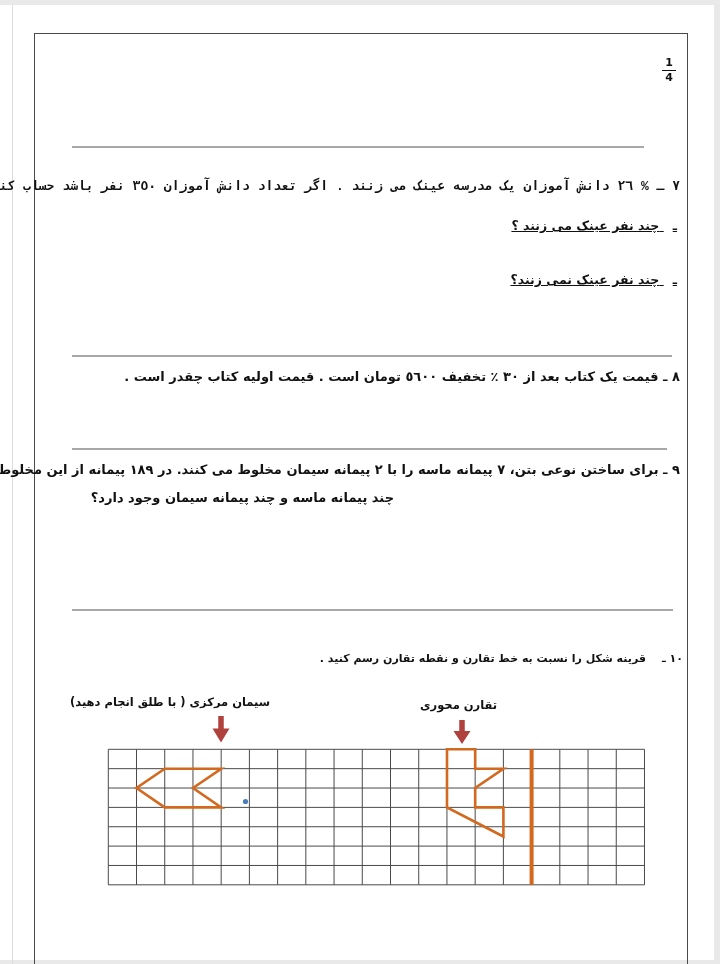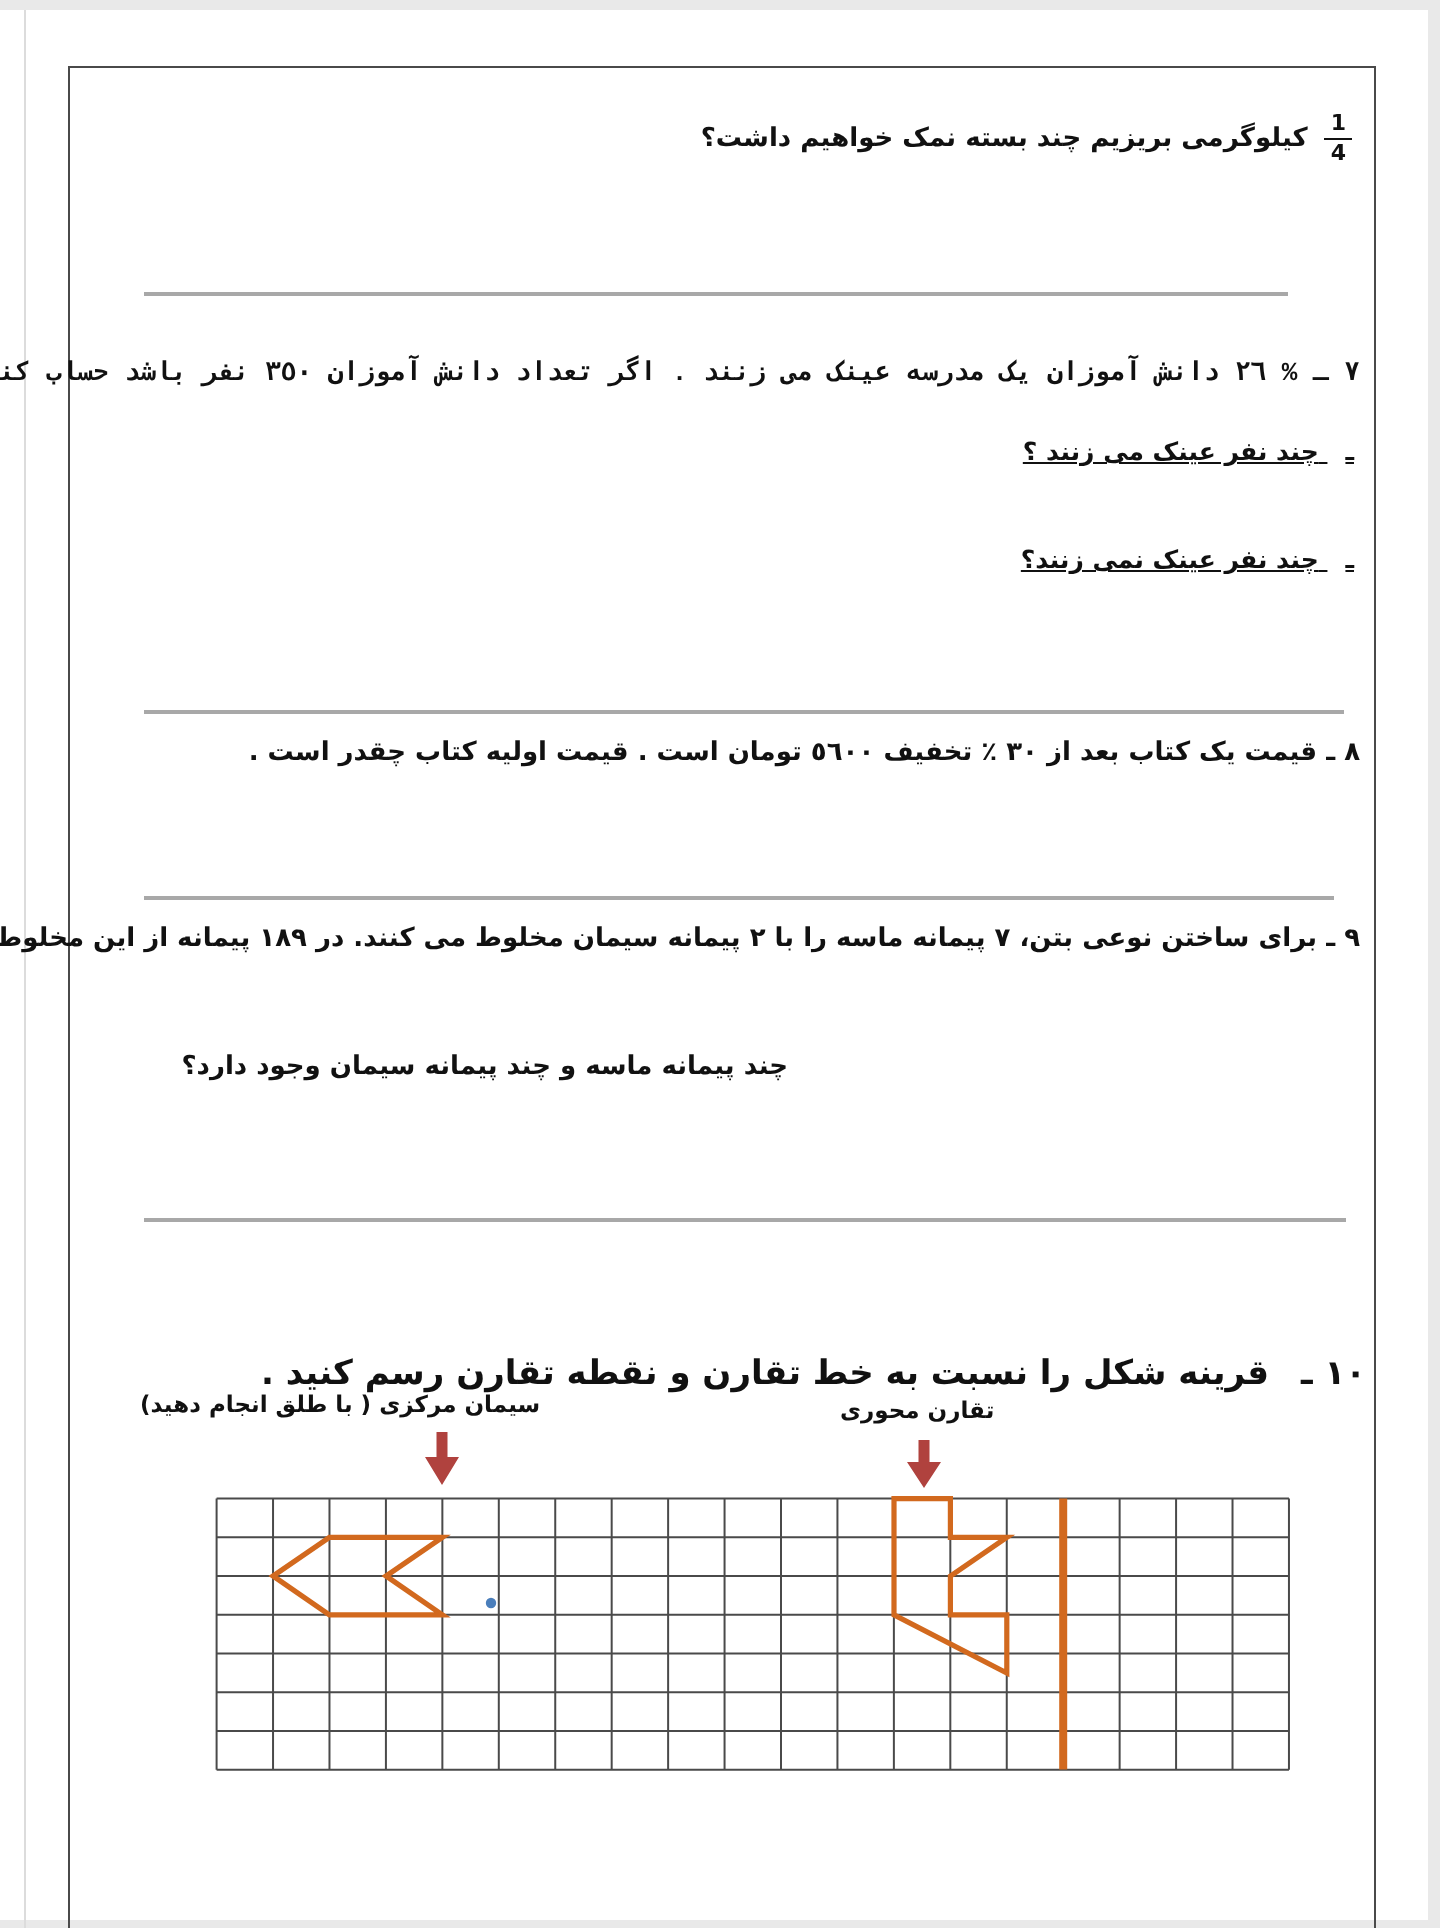--- a/index.html
+++ b/index.html
@@ -22,22 +22,22 @@
   .qline{
     position:absolute;direction:rtl;white-space:nowrap;color:#111;
     font-weight:bold;font-size:13px;line-height:18px;
   }
   .q6{top:54px;right:40px;line-height:32px;}
   .q7{top:178px;right:40px;font-family:Liberation Mono, monospace;}
   .bullet{top:217px;right:43px;font-size:12.5px;text-decoration:underline;}
   .bullet2{top:271px;}
   .q8{top:368px;right:40px;}
   .q9l1{top:461px;right:40px;}
-  .q9l2{top:489px;right:326px;margin-top:36px;}
-  .q10{top:678px;right:37px;font-size:17px;}
+  .q9l2{top:489px;right:326px;}
+  .q10{top:650px;right:37px;font-size:11px;}
   .q10 .numgap{display:inline-block;width:16px;}
   .label{position:absolute;direction:rtl;white-space:nowrap;color:#111;font-weight:bold;font-size:11.5px;line-height:16px;}
   .label-central{top:694px;left:70px;}
   .label-axial{top:697px;left:420px;}
   .bullet .dash{margin-left:9px;}
   
   .frac{display:inline-block;direction:ltr;vertical-align:middle;text-align:center;
         font-size:11px;line-height:12px;font-weight:bold;margin:0 4px;}
   .frac .num{display:block;border-bottom:1.5px solid #111;padding:0 3px 1px 3px;}
   .frac .den{display:block;padding-top:1px;}
@@ -96,21 +96,20 @@
   <circle cx="245.5" cy="801.5" r="2.6" fill="#4a7ebb"></circle>
   <path d="M218.25,716 L223.75,716 L223.75,728.5 L229.5,728.5 L221,742.5 L212.5,728.5 L218.25,728.5 Z" fill="#b0423e"></path>
   <path d="M459.25,720 L464.75,720 L464.75,731 L470.5,731 L462,744 L453.5,731 L459.25,731 Z" fill="#b0423e"></path>
 </svg>
 
 <div class="qline q6">
   <span class="frac">
     <span class="num">1</span>
     <span class="den">4</span>
   </span>
-  <span>کیلوگرمی بریزیم چند بسته نمک خواهیم داشت؟</span>
 </div>
 
 <div class="divider d1"></div>
 
 <div class="qline q7">٧ ـ % ٢٦ دانش آموزان یک مدرسه عینک می زنند . اگر تعداد دانش آموزان ٣٥٠ نفر باشد حساب کنید .</div>
 <div class="qline bullet">
   <span class="dash">ـ</span>
   <span>چند نفر عینک می زنند ؟</span>
 </div>
 <div class="qline bullet bullet2">

